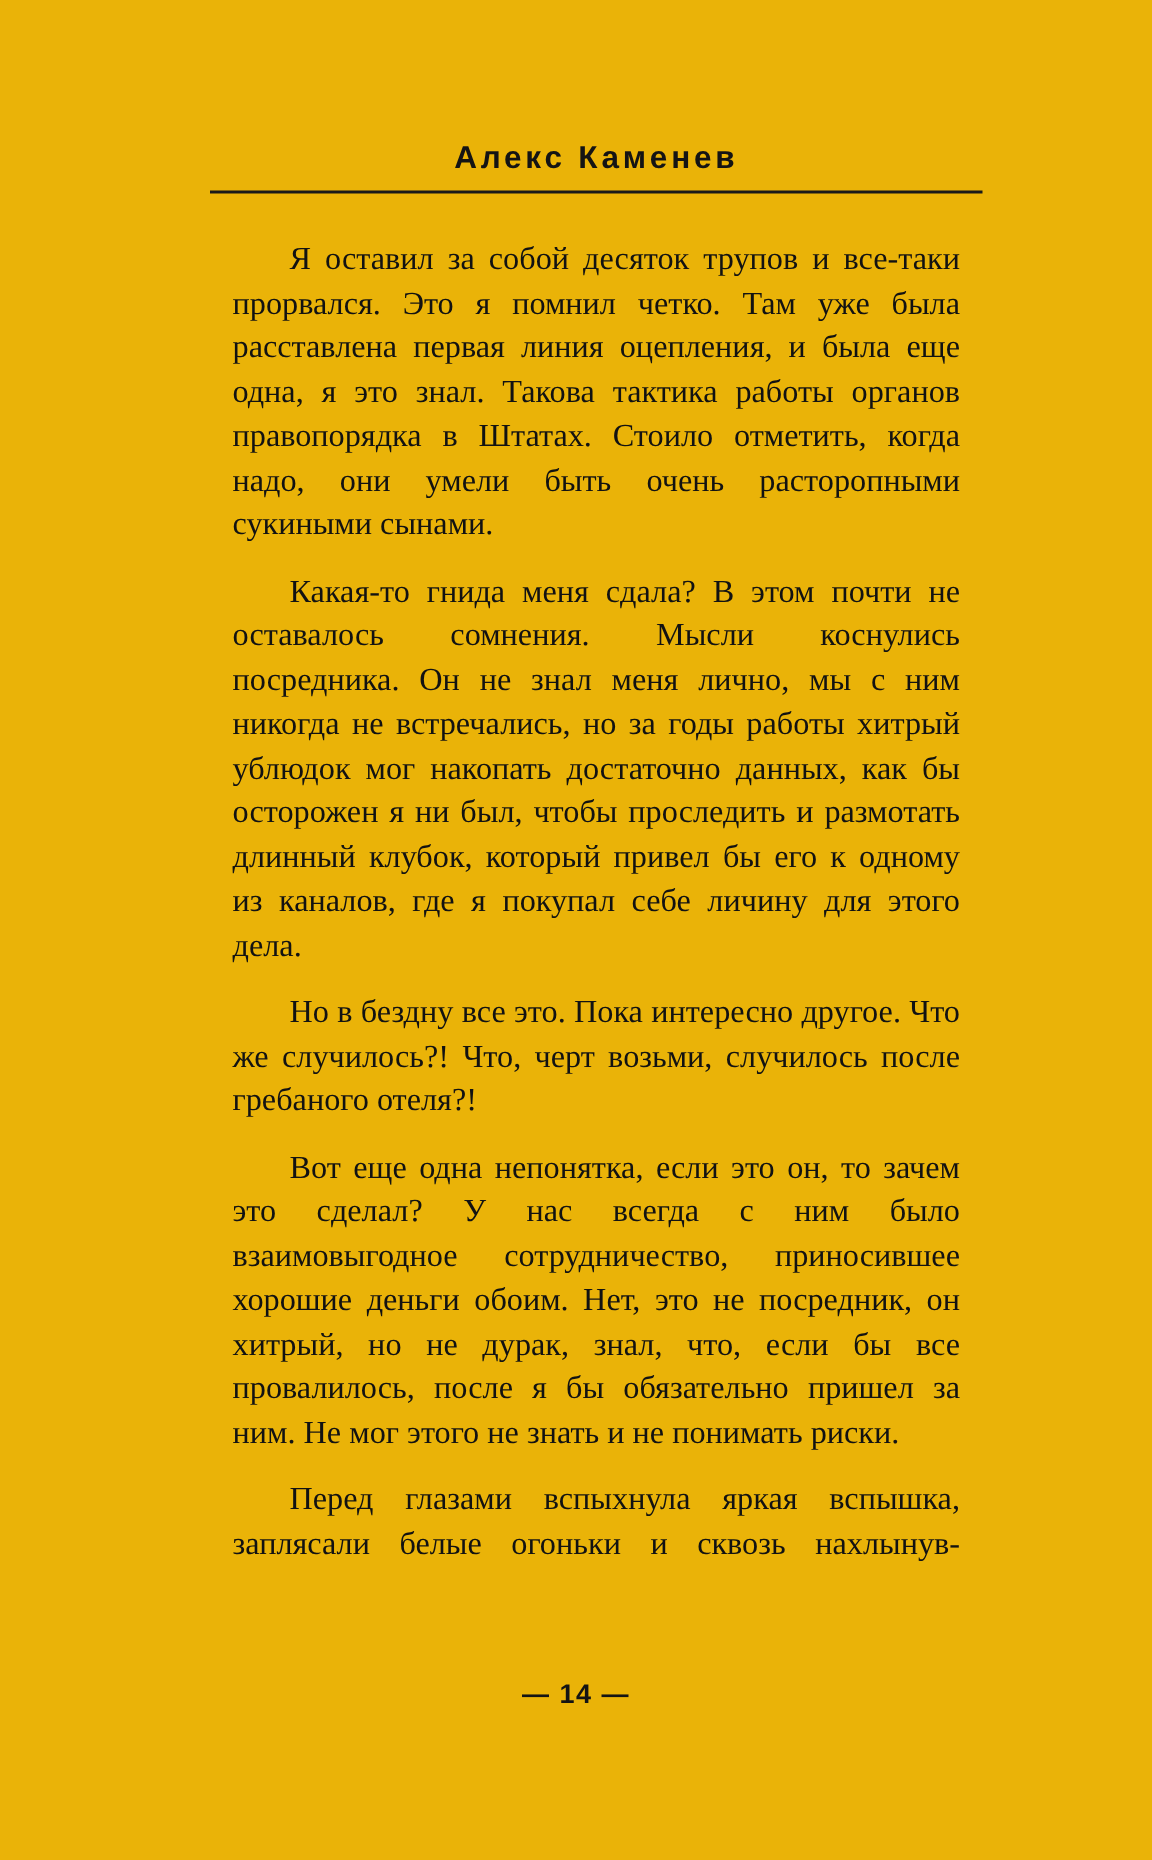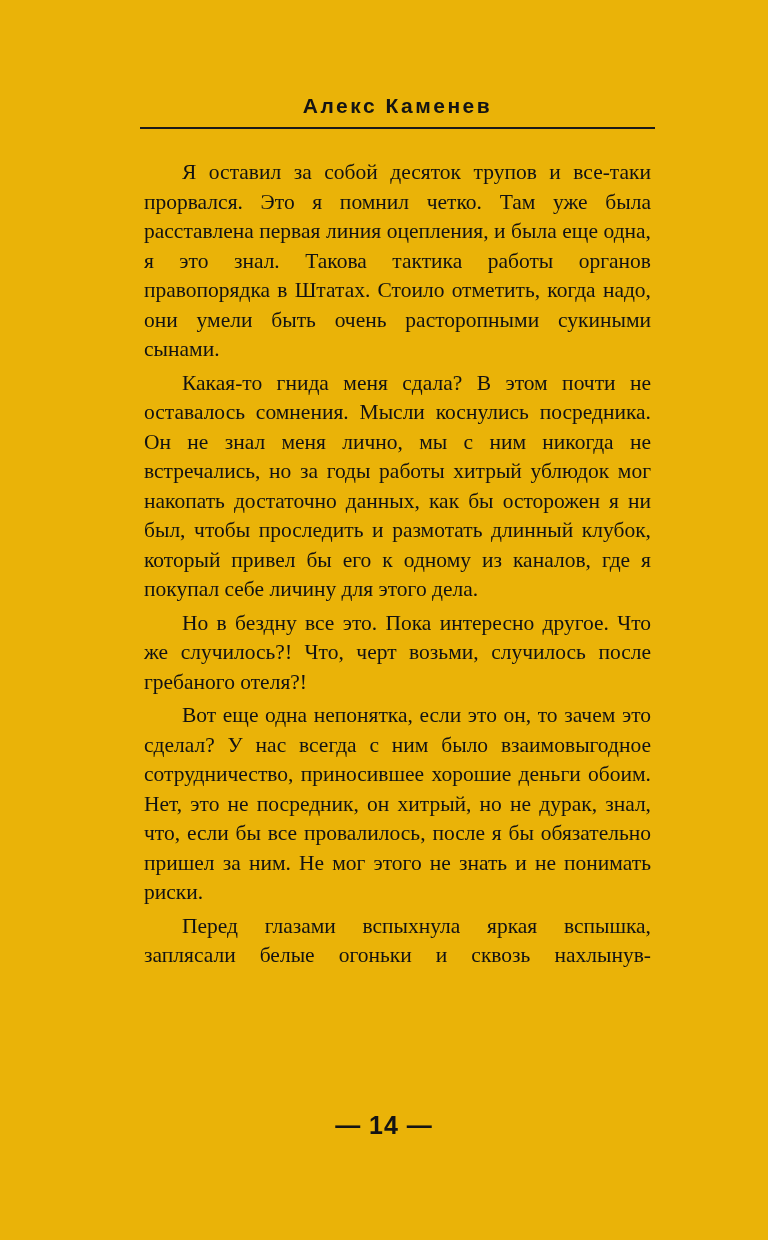--- a/index.html
+++ b/index.html
@@ -45,38 +45,38 @@
       margin-top: 29px;
       font-family: "Liberation Serif", serif;
       font-size: 21.5px;
       line-height: 29.5px;
       text-align: justify;
       hyphens: auto;
       -webkit-hyphens: auto;
       color: #121212;
     }
     .page-body p {
-      margin: 4px;
+      margin: 15px;
       padding: 0;
       text-indent: 38px;
     }
     .page-body p.force-justify {
       text-align-last: justify;
     }
     .page-footer {
       position: absolute;
       left: 0;
       right: 0;
       bottom: 100px;
       text-align: center;
     }
     .page-number {
       font-family: "Liberation Sans", sans-serif;
       font-weight: 700;
-      font-size: 25px;
+      font-size: 18px;
       letter-spacing: 1px;
       color: #141414;
     }
   </style>
 </head>
 <body>
 
 <div class="page">
   <div class="text-column">
 

